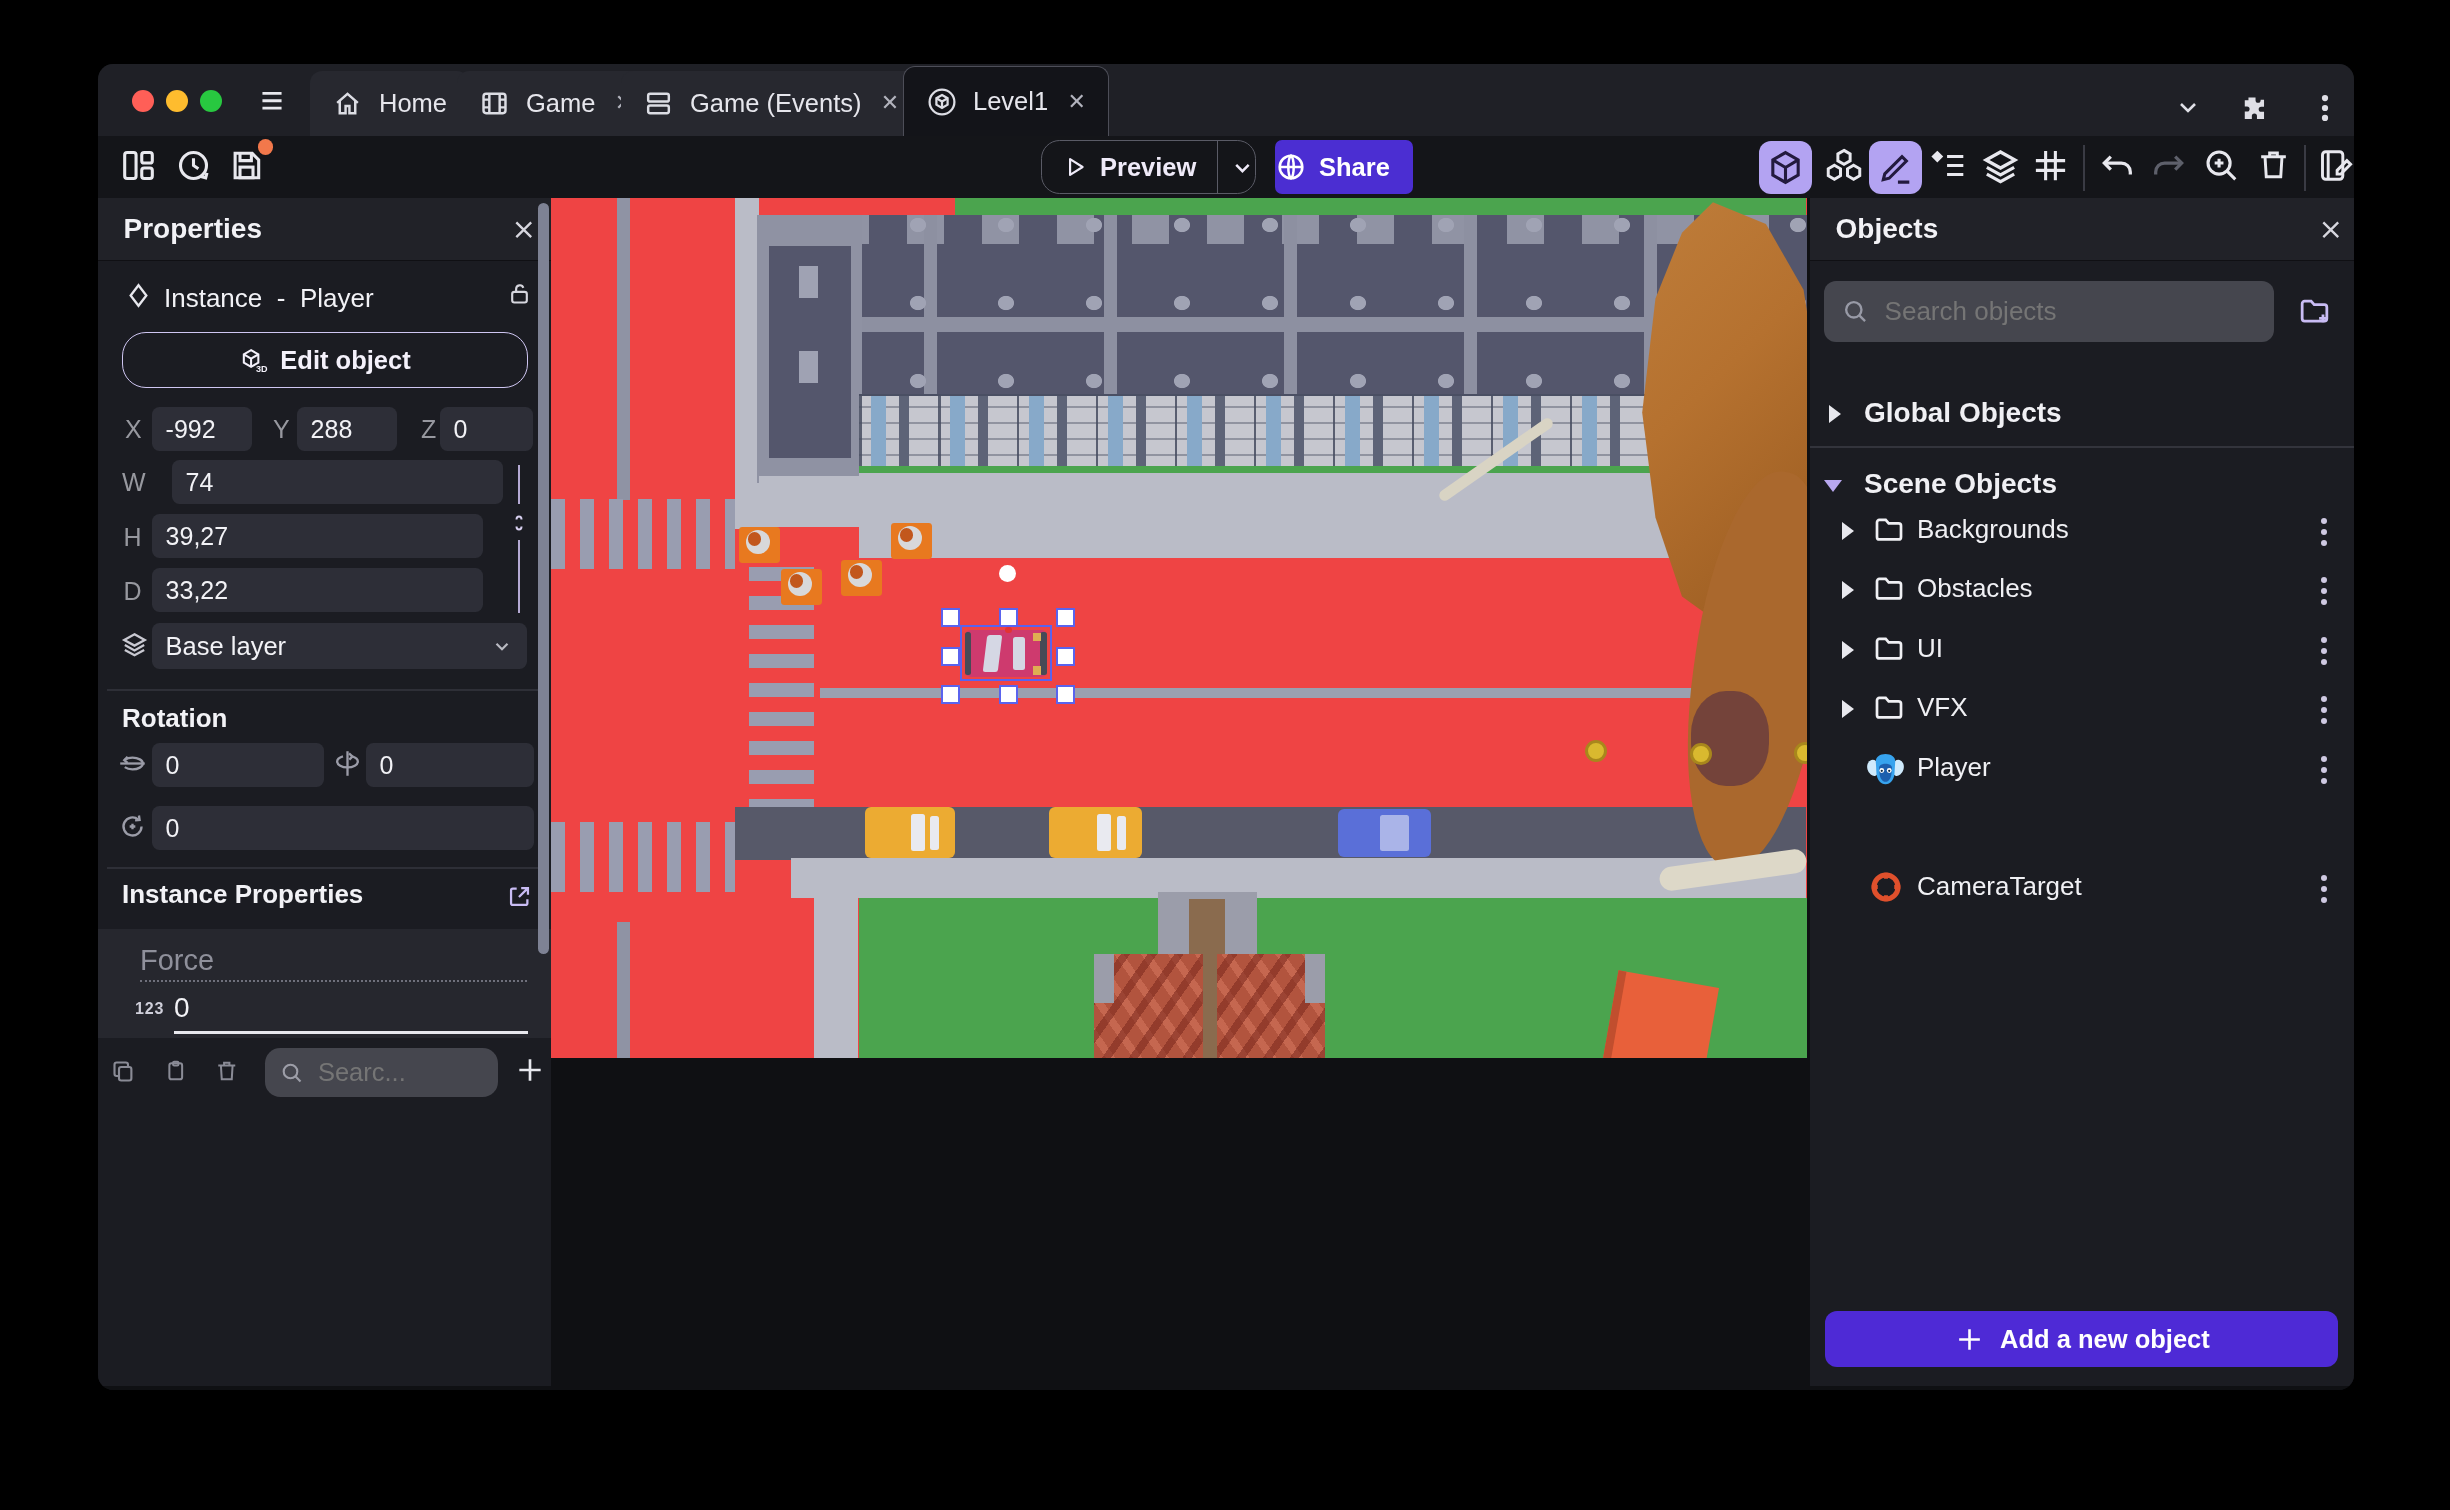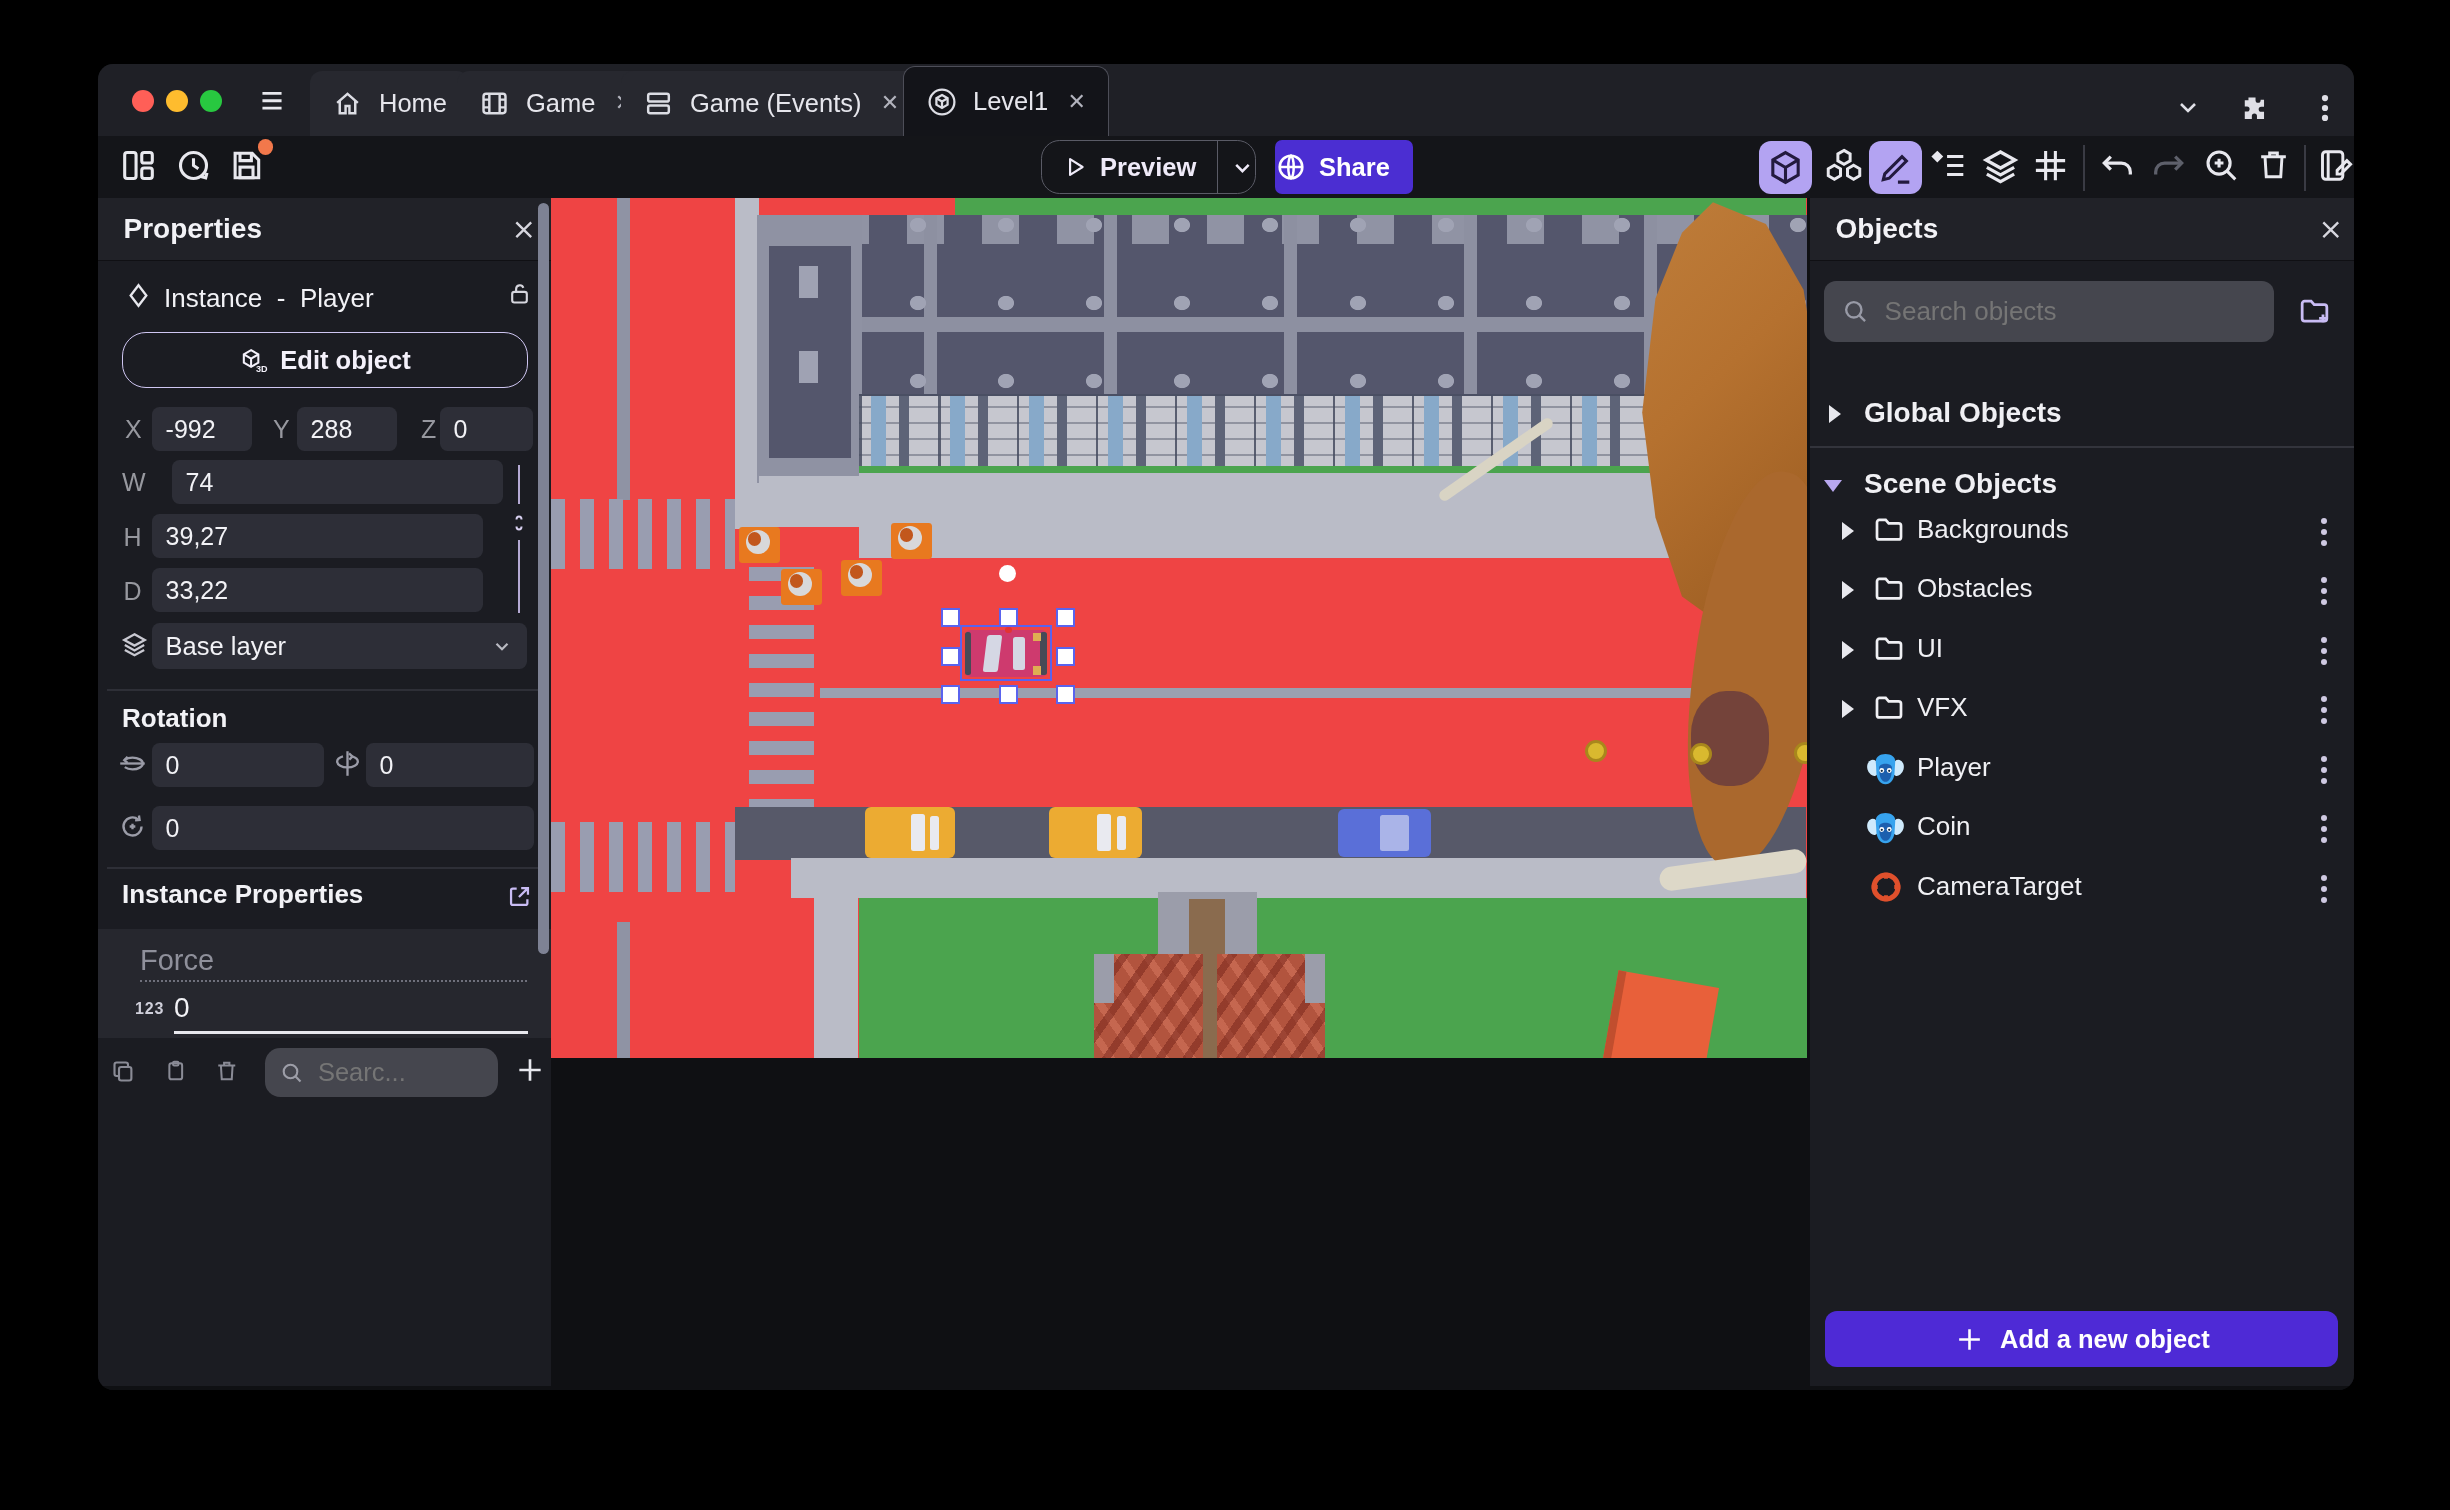--- a/index.html
+++ b/index.html
@@ -653,36 +653,20 @@
               <path d="M8 11c0-1.5 1.8-2.5 4-2.5s4 1 4 2.5l-.4 4c-.3 2.3-1.6 4.5-3.6 4.5s-3.3-2.2-3.6-4.5z" fill="#1d5fae"></path>
               <circle cx="9.7" cy="12.6" r="1.5" fill="#fff"></circle>
               <circle cx="14.3" cy="12.6" r="1.5" fill="#fff"></circle>
               <circle cx="9.7" cy="12.8" r=".7" fill="#102a44"></circle>
               <circle cx="14.3" cy="12.8" r=".7" fill="#102a44"></circle>
             </svg>
           </span>
         <span class="olabel">Player</span>
         <span class="kebab"></span>
       </div>
-      <div class="orow" style="top:603px">
-        <span class="oicon" style="left:56px">
-            <svg viewBox="0 0 24 24" width="39" height="39">
-              <ellipse cx="4.6" cy="11" rx="3.8" ry="5" fill="#cfeafc" transform="rotate(-15 4.6 11)"></ellipse>
-              <ellipse cx="19.4" cy="11" rx="3.8" ry="5" fill="#cfeafc" transform="rotate(15 19.4 11)"></ellipse>
-              <path d="M6 7c0-2.8 2.7-4.5 6-4.5S18 4.2 18 7l-.5 8c-.4 3-2.4 6-5.5 6s-5.1-3-5.5-6z" fill="#37a3ee"></path>
-              <path d="M8 11c0-1.5 1.8-2.5 4-2.5s4 1 4 2.5l-.4 4c-.3 2.3-1.6 4.5-3.6 4.5s-3.3-2.2-3.6-4.5z" fill="#1d5fae"></path>
-              <circle cx="9.7" cy="12.6" r="1.5" fill="#fff"></circle>
-              <circle cx="14.3" cy="12.6" r="1.5" fill="#fff"></circle>
-              <circle cx="9.7" cy="12.8" r=".7" fill="#102a44"></circle>
-              <circle cx="14.3" cy="12.8" r=".7" fill="#102a44"></circle>
-            </svg>
-          </span>
-        <span class="olabel">Coin</span>
-        <span class="kebab"></span>
-      </div>
       <div class="orow" style="top:663px">
         <span class="oicon" style="left:58px">
             <svg viewBox="0 0 24 24" width="36" height="36" fill="none">
               <circle cx="12" cy="12" r="8" stroke="#e0502c" stroke-width="3.4"></circle>
               <path d="M12 2.5v4M12 17.5v4M2.5 12h4M17.5 12h4" stroke="#e0502c" stroke-width="2.6"></path>
             </svg>
           </span>
         <span class="olabel">CameraTarget</span>
         <span class="kebab"></span>
       </div>

